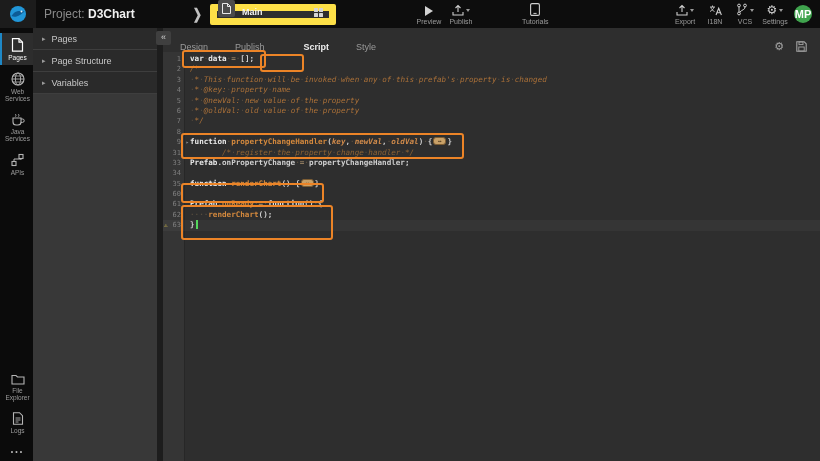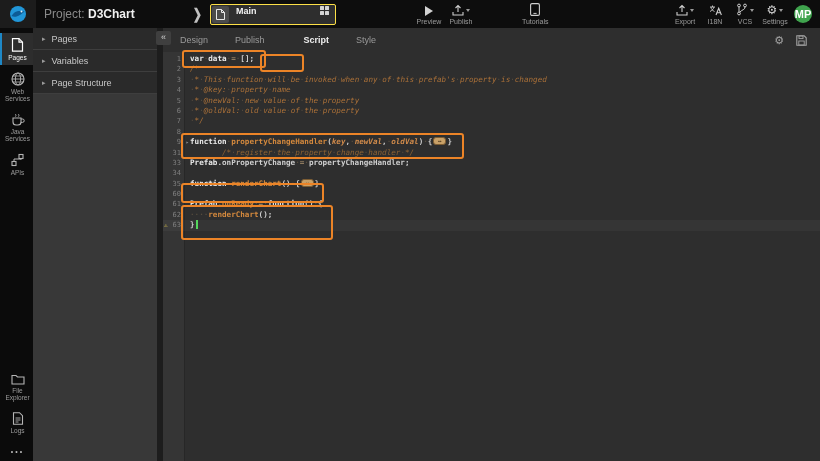--- a/index.html
+++ b/index.html
@@ -9,22 +9,22 @@
   html,body{width:820px;height:461px;overflow:hidden;background:#2e2e2e;
     font-family:"Liberation Sans", sans-serif;-webkit-font-smoothing:antialiased;}
   .app{width:820px;height:461px;display:flex;flex-direction:column;}
 
   
   .topbar{height:28px;background:#0d0d0d;display:flex;align-items:center;flex-shrink:0;position:relative;}
   .logo-tile{width:36px;height:28px;background:#1c1c1c;display:flex;align-items:center;justify-content:center;flex-shrink:0;}
   .project-block{margin-left:8px;font-size:12px;color:#8a8a8a;white-space:nowrap;}
   .project-block b{color:#f0f0f0;font-weight:700;}
   .tb-chevron{color:#c0c0c0;font-size:11px;margin-left:58px;font-weight:700;transform:scaleY(1.3);}
-  .page-tab{margin-left:8px;width:126px;height:21px;background:#2e2e2e;border:1px solid #fde047;border-radius:2px;
-    display:flex;align-items:flex-start;padding:1px;}
+  .page-tab{margin-left:8px;width:126px;height:21px;background:#2e2e2e;border:7px solid #fde047;border-radius:2px;
+    display:flex;align-items:flex-end;padding:1px;}
   .page-tab .doc-tile{width:17px;height:17px;background:#4b4b4b;border-radius:2px;display:flex;align-items:center;justify-content:center;}
   .page-tab .ptitle{flex:1;color:#f2f2f2;font-size:9px;font-weight:700;padding-left:7px;}
   .grid-ic{display:grid;grid-template-columns:4px 4px;grid-template-rows:4px 4px;gap:1px;margin-right:5px;}
   .grid-ic i{background:#d5d5d5;border-radius:.5px;}
   .tb-action{display:flex;flex-direction:column;align-items:center;justify-content:center;color:#9c9c9c;
     font-size:7px;gap:2px;min-width:26px;position:relative;cursor:pointer;}
   .tb-action .ic{height:12px;display:flex;align-items:flex-end;justify-content:center;color:#cfcfcf;}
   .carat{width:0;height:0;border-left:2.5px solid transparent;border-right:2.5px solid transparent;
     border-top:3px solid #9a9a9a;display:inline-block;margin-left:2px;margin-bottom:4px;}
   .play-tri{width:0;height:0;border-top:5px solid transparent;border-bottom:5px solid transparent;border-left:8px solid #d2d2d2;}
@@ -51,21 +51,21 @@
     color:#c8c8c8;font-size:9px;cursor:pointer;}
   .panel-row .tri{color:#9a9a9a;font-size:7px;margin:0 6px 0 9px;}
   .panel-empty{flex:1;background:#383838;}
 
   .sep-col{width:6px;background:#1d1d1d;flex-shrink:0;}
 
   
   .editor-col{flex:1;display:flex;flex-direction:column;position:relative;background:#2e2e2e;min-width:0;}
   .collapse-btn{position:absolute;left:-7px;top:3px;width:15px;height:14px;background:#3f3f3f;border-radius:2px;
     color:#d0d0d0;font-size:9px;line-height:13px;text-align:center;z-index:6;cursor:pointer;}
-  .tabbar{height:24px;display:flex;align-items:center;padding-left:17px;flex-shrink:0;}
+  .tabbar{height:24px;display:flex;align-items:flex-end;padding-left:17px;flex-shrink:0;}
   .ed-tab{font-size:9px;color:#9a9a9a;margin-right:27px;cursor:pointer;white-space:nowrap;}
   .ed-tab.active{color:#ededed;font-weight:700;margin-left:12px;}
   .tabbar-right{margin-left:auto;display:flex;align-items:center;gap:12px;padding-right:13px;}
   .tabbar-right .tb-ic{color:#a2a2a2;font-size:11px;line-height:11px;cursor:pointer;}
 
   .code-area{flex:1;position:relative;font-family:"DejaVu Sans Mono", monospace;min-height:0;}
   .gutter-strip{position:absolute;left:0;top:0;bottom:0;width:22px;background:#353535;border-right:1px solid #272727;}
   .code-lines{position:relative;padding-top:2px;}
   .code-line{display:flex;height:10.4px;line-height:10.4px;position:relative;}
   .code-line.active{background:rgba(255,255,255,0.035);}
@@ -252,25 +252,25 @@
       <div class="rail-dots">•••</div>
     </div>
 
     <div class="panel">
       <div class="panel-row">
         <span class="tri">▸</span>
         <span>Pages</span>
       </div>
       <div class="panel-row">
         <span class="tri">▸</span>
-        <span>Variables</span>
+        <span>Page Structure</span>
       </div>
       <div class="panel-row">
         <span class="tri">▸</span>
-        <span>Page Structure</span>
+        <span>Variables</span>
       </div>
       <div class="panel-empty"></div>
     </div>
 
     <div class="sep-col"></div>
 
     <div class="editor-col">
       <div class="collapse-btn">«</div>
 
       <div class="tabbar">

